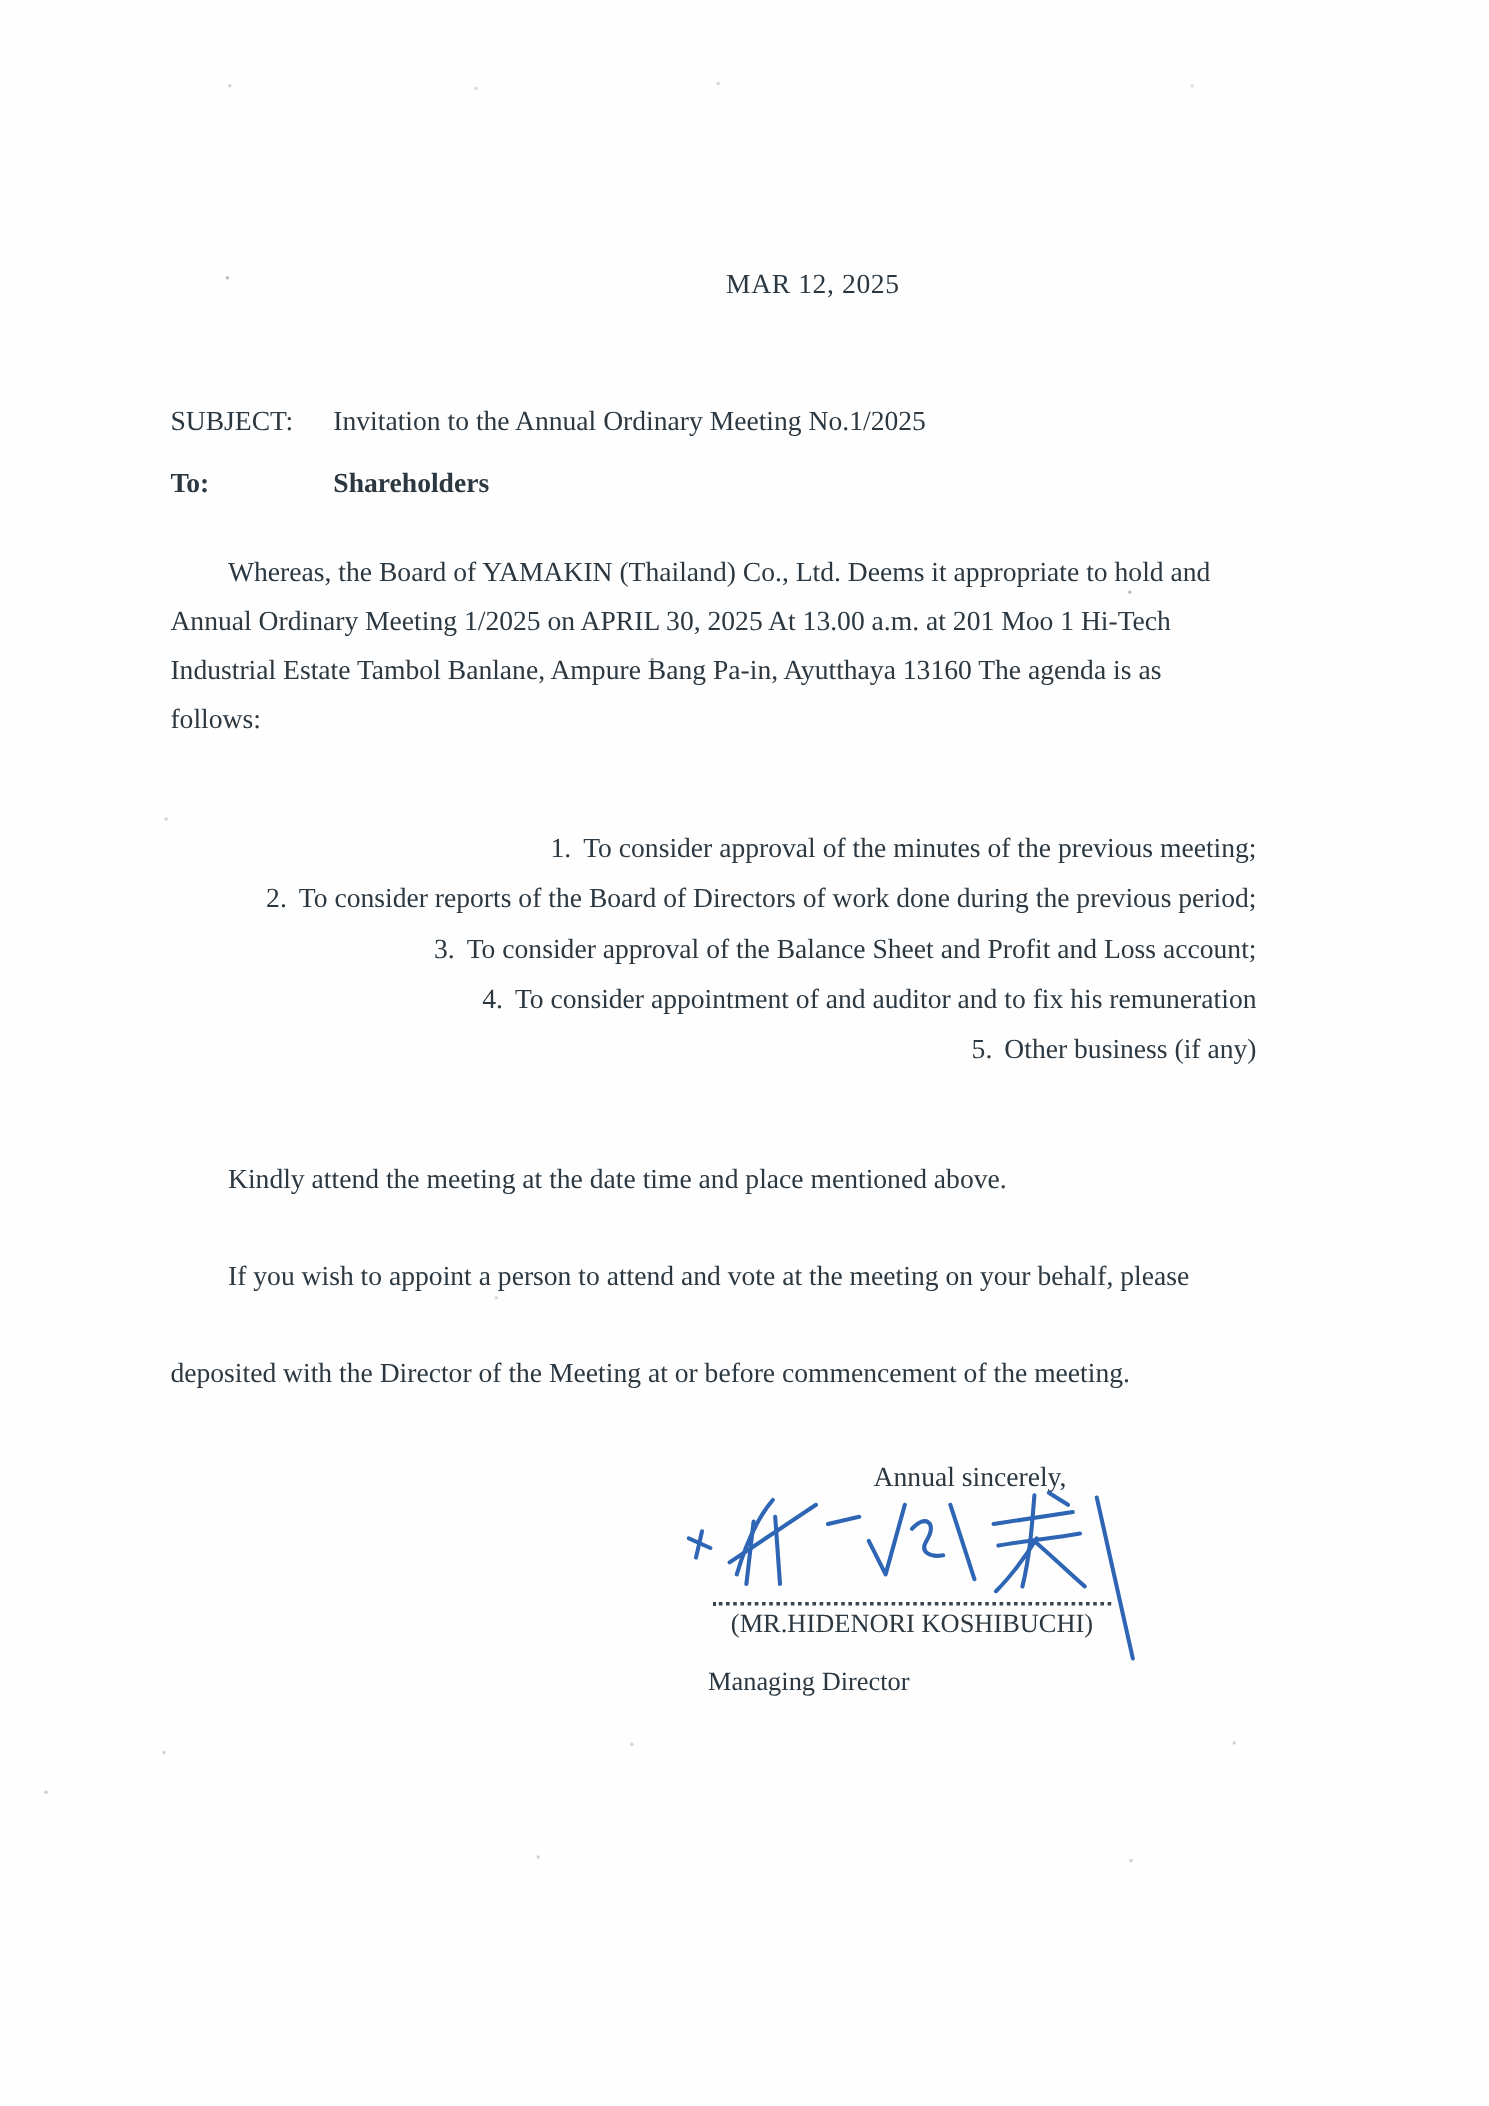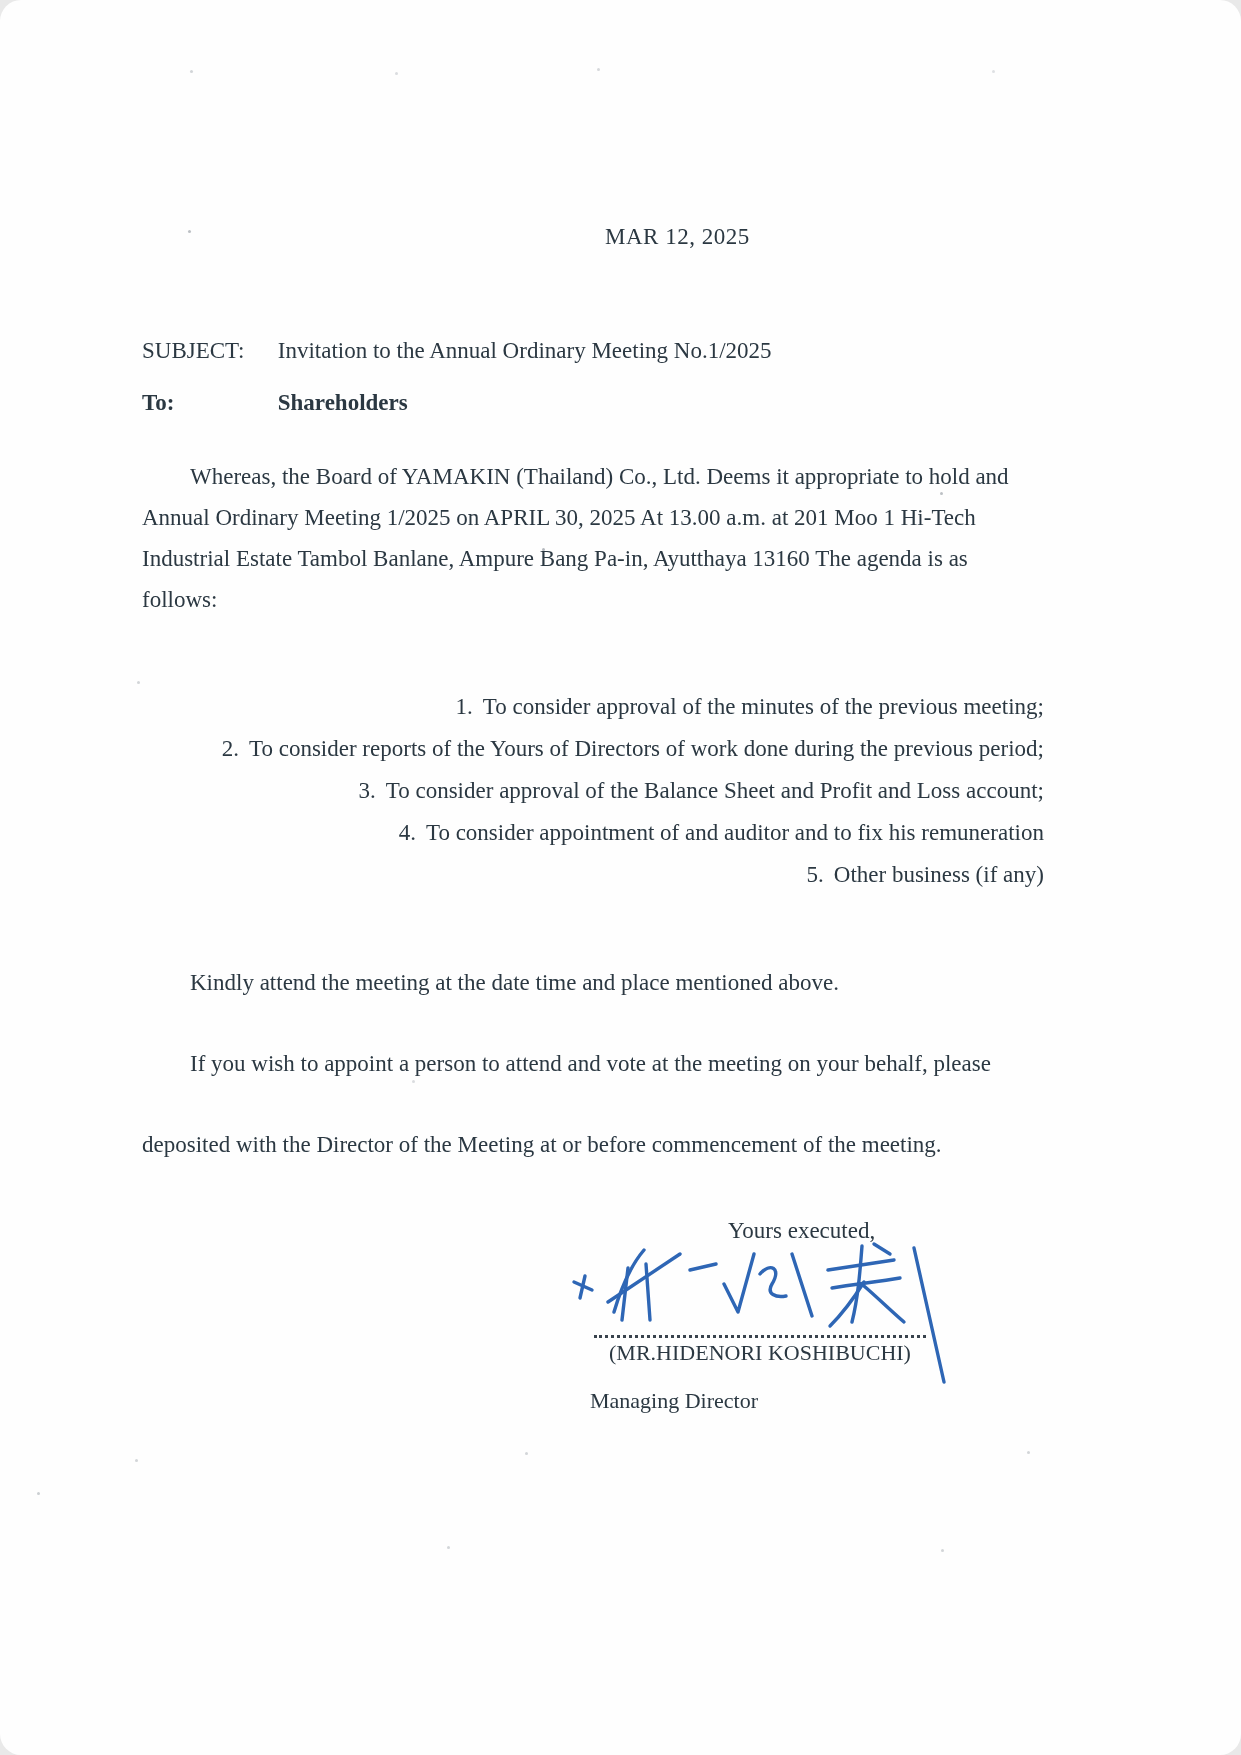--- a/index.html
+++ b/index.html
@@ -5,21 +5,20 @@
 <style>
   html,body{margin:0;padding:0;background:#e9e9e9;}
   .page{
     position:relative;
     width:1241px;height:1755px;
     margin:0 auto;
     background:#fefefe;
     font-family:"Liberation Serif","DejaVu Serif",serif;
     color:#2b3842;
     overflow:hidden;
-    border-radius:21px;
   }
   .abs{position:absolute;white-space:nowrap;}
   .date{left:605px;top:224px;font-size:23px;letter-spacing:.5px;}
   .subject-row{left:142px;top:338px;font-size:23px;}
   .to-row{left:142px;top:390px;font-size:23px;font-weight:bold;}
   .label{display:inline-block;width:130px;}
   .intro{left:142px;top:456px;font-size:23px;line-height:41px;}
   .intro .ln{white-space:nowrap;}
   .indent{padding-left:48px;}
   .agenda{left:215px;top:686px;font-size:23px;}
@@ -81,41 +80,41 @@
     <div class="ln">Annual Ordinary Meeting 1/2025 on APRIL 30, 2025 At 13.00 a.m. at 201 Moo 1 Hi-Tech</div>
     <div class="ln">Industrial Estate Tambol Banlane, Ampure Bang Pa-in, Ayutthaya 13160   The agenda is as</div>
     <div class="ln">follows:</div>
   </div>
 
   <div class="abs agenda">
     <div class="row">
       <span class="num">1.</span><span class="txt">To consider approval of the minutes of the previous meeting;</span>
     </div>
     <div class="row">
-      <span class="num">2.</span><span class="txt">To consider reports of the Yours of Directors of work done during the previous period;</span>
+      <span class="num">2.</span><span class="txt">To consider reports of the Board of Directors of work done during the previous period;</span>
     </div>
     <div class="row">
       <span class="num">3.</span><span class="txt">To consider approval of the Balance Sheet and Profit and Loss account;</span>
     </div>
     <div class="row">
       <span class="num">4.</span><span class="txt">To consider appointment of and auditor and to fix his remuneration</span>
     </div>
     <div class="row">
       <span class="num">5.</span><span class="txt">Other business (if any)</span>
     </div>
   </div>
 
   <div class="abs kindly indent">Kindly attend the meeting at the date time and place mentioned above.</div>
 
   <div class="abs closing">
     <div class="ln indent">If you wish to appoint a person to attend and vote at the meeting on your behalf, please</div>
     <div class="ln">deposited with the Director of the Meeting at or before commencement of the meeting.</div>
   </div>
 
-  <div class="abs sincerely">Yours executed,</div>
+  <div class="abs sincerely">Annual sincerely,</div>
 
   <div class="abs sig-wrap">
     <svg class="sig" width="400" height="160" viewBox="0 0 400 160" fill="none" stroke="#2e66b5" stroke-width="3.4" stroke-linecap="round" stroke-linejoin="round">
 
       <path d="M22,42 L40,50"></path>
       <path d="M33,36 L28,58"></path>
 
       <path d="M62,72 C70,45 80,24 92,10"></path>
       <path d="M76,28 L70,80"></path>
       <path d="M94,24 L98,80"></path>

